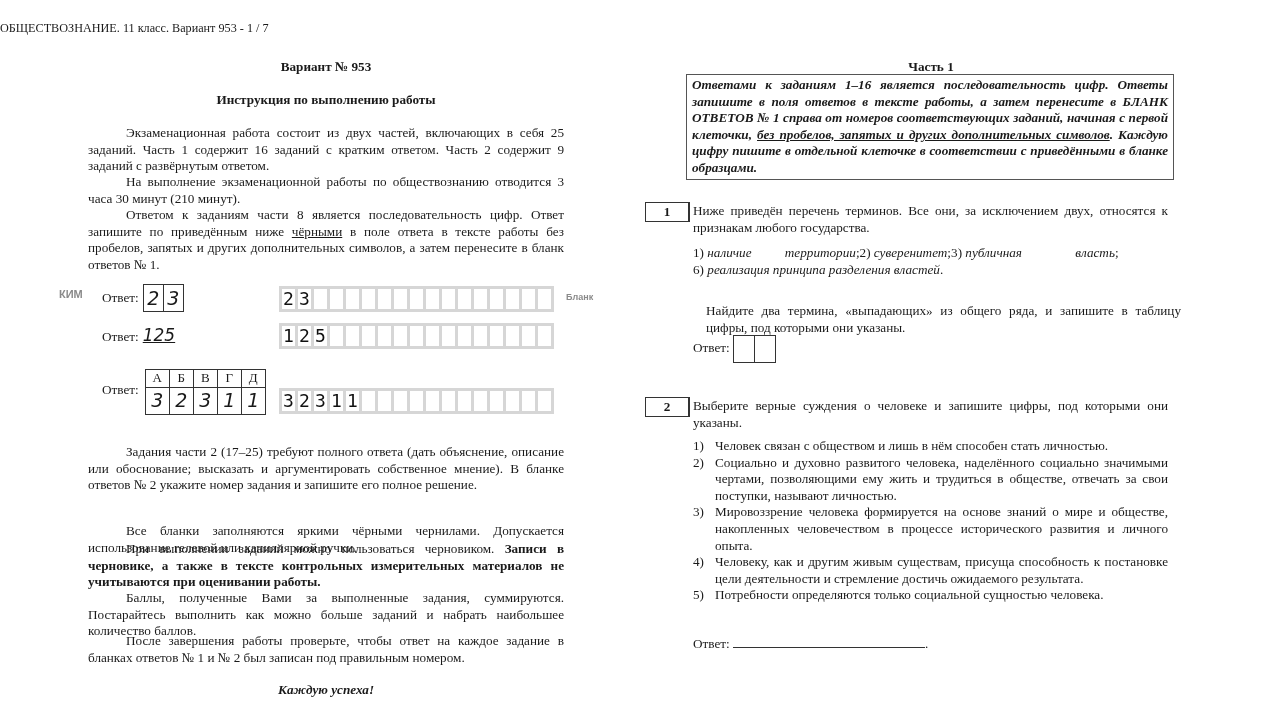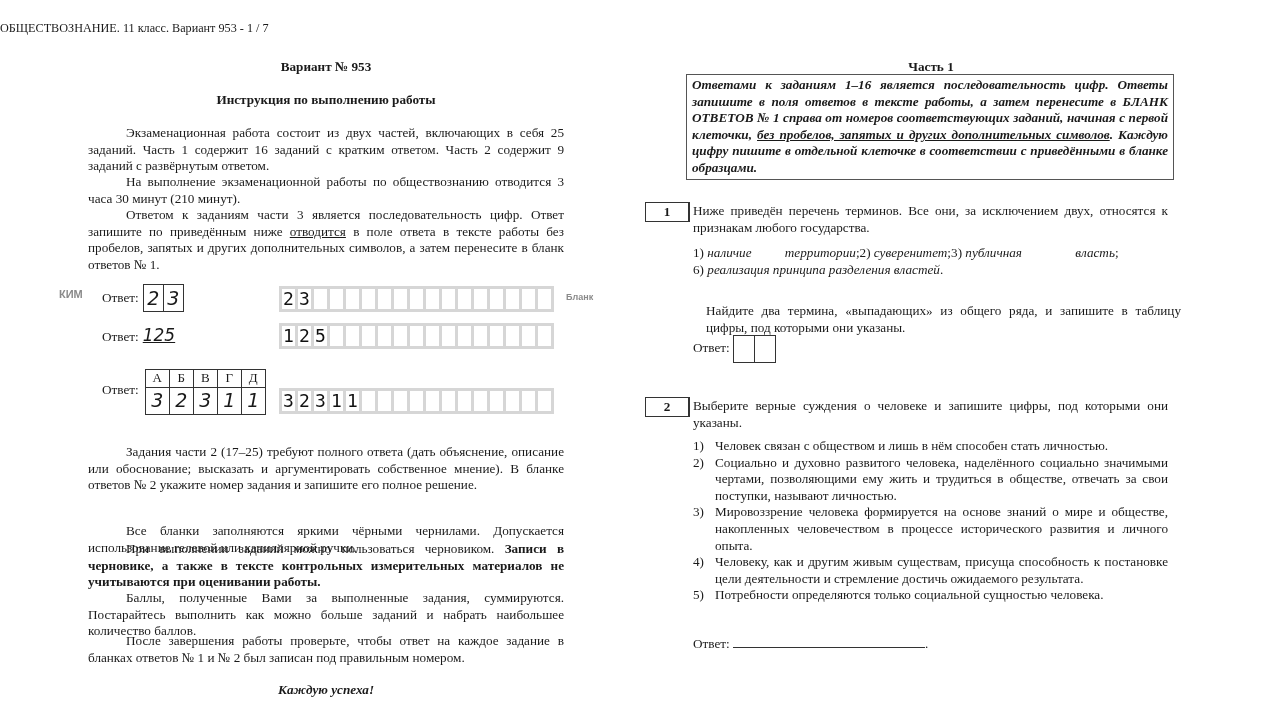--- a/index.html
+++ b/index.html
@@ -38,21 +38,21 @@
 </head>
 <body>
 
 <div class="abs header"><span>ОБЩЕСТВОЗНАНИЕ. 11 класс. Вариант 953 - 1 / 7</span></div>
 
 <div class="abs center-b" style="left:88px;width:476px;top:59px;">Вариант № 953</div>
 <div class="abs center-b" style="left:88px;width:476px;top:92px;">Инструкция по выполнению работы</div>
 
 <div class="abs para indent" style="left:88px;width:476px;top:125px;">Экзаменационная работа состоит из двух частей, включающих в себя 25 заданий. Часть 1 содержит 16 заданий с кратким ответом. Часть 2 содержит 9 заданий с развёрнутым ответом.</div>
 <div class="abs para indent" style="left:88px;width:476px;top:174px;">На выполнение экзаменационной работы по обществознанию отводится 3 часа 30 минут (210 минут).</div>
-<div class="abs para indent" style="left:88px;width:476px;top:207px;"><span>Ответом к заданиям части 3 является последовательность цифр. Ответ запишите по приведённым ниже </span><span class="ul">отводится</span><span> в поле ответа в тексте работы без пробелов, запятых и других дополнительных символов, а затем перенесите в бланк ответов № 1.</span></div>
+<div class="abs para indent" style="left:88px;width:476px;top:207px;"><span>Ответом к заданиям части 8 является последовательность цифр. Ответ запишите по приведённым ниже </span><span class="ul">чёрными</span><span> в поле ответа в тексте работы без пробелов, запятых и других дополнительных символов, а затем перенесите в бланк ответов № 1.</span></div>
 
 <div class="abs label-gray" style="left:59px;top:286px;">КИМ</div>
 <div class="abs label-gray" style="left:566px;top:289px;font-size:9px;">Бланк</div>
 
 <div class="abs" style="left:102px;top:284px;display:flex;align-items:center;gap:4px;">
   <span>Ответ:</span>
   <div class="sample-box">
     <div class="c">2</div>
     <div class="c">3</div>
   </div>

